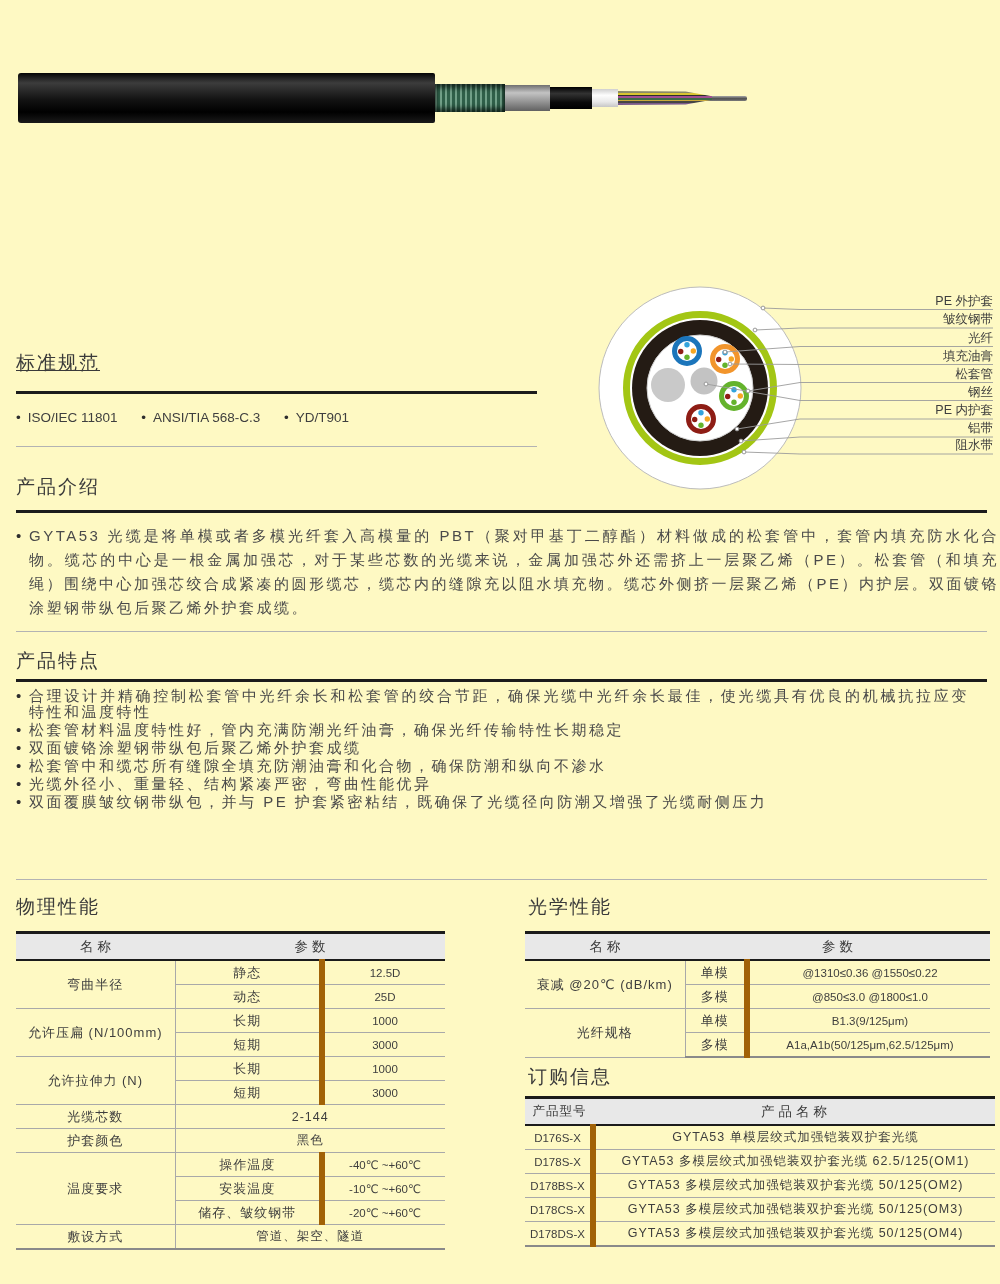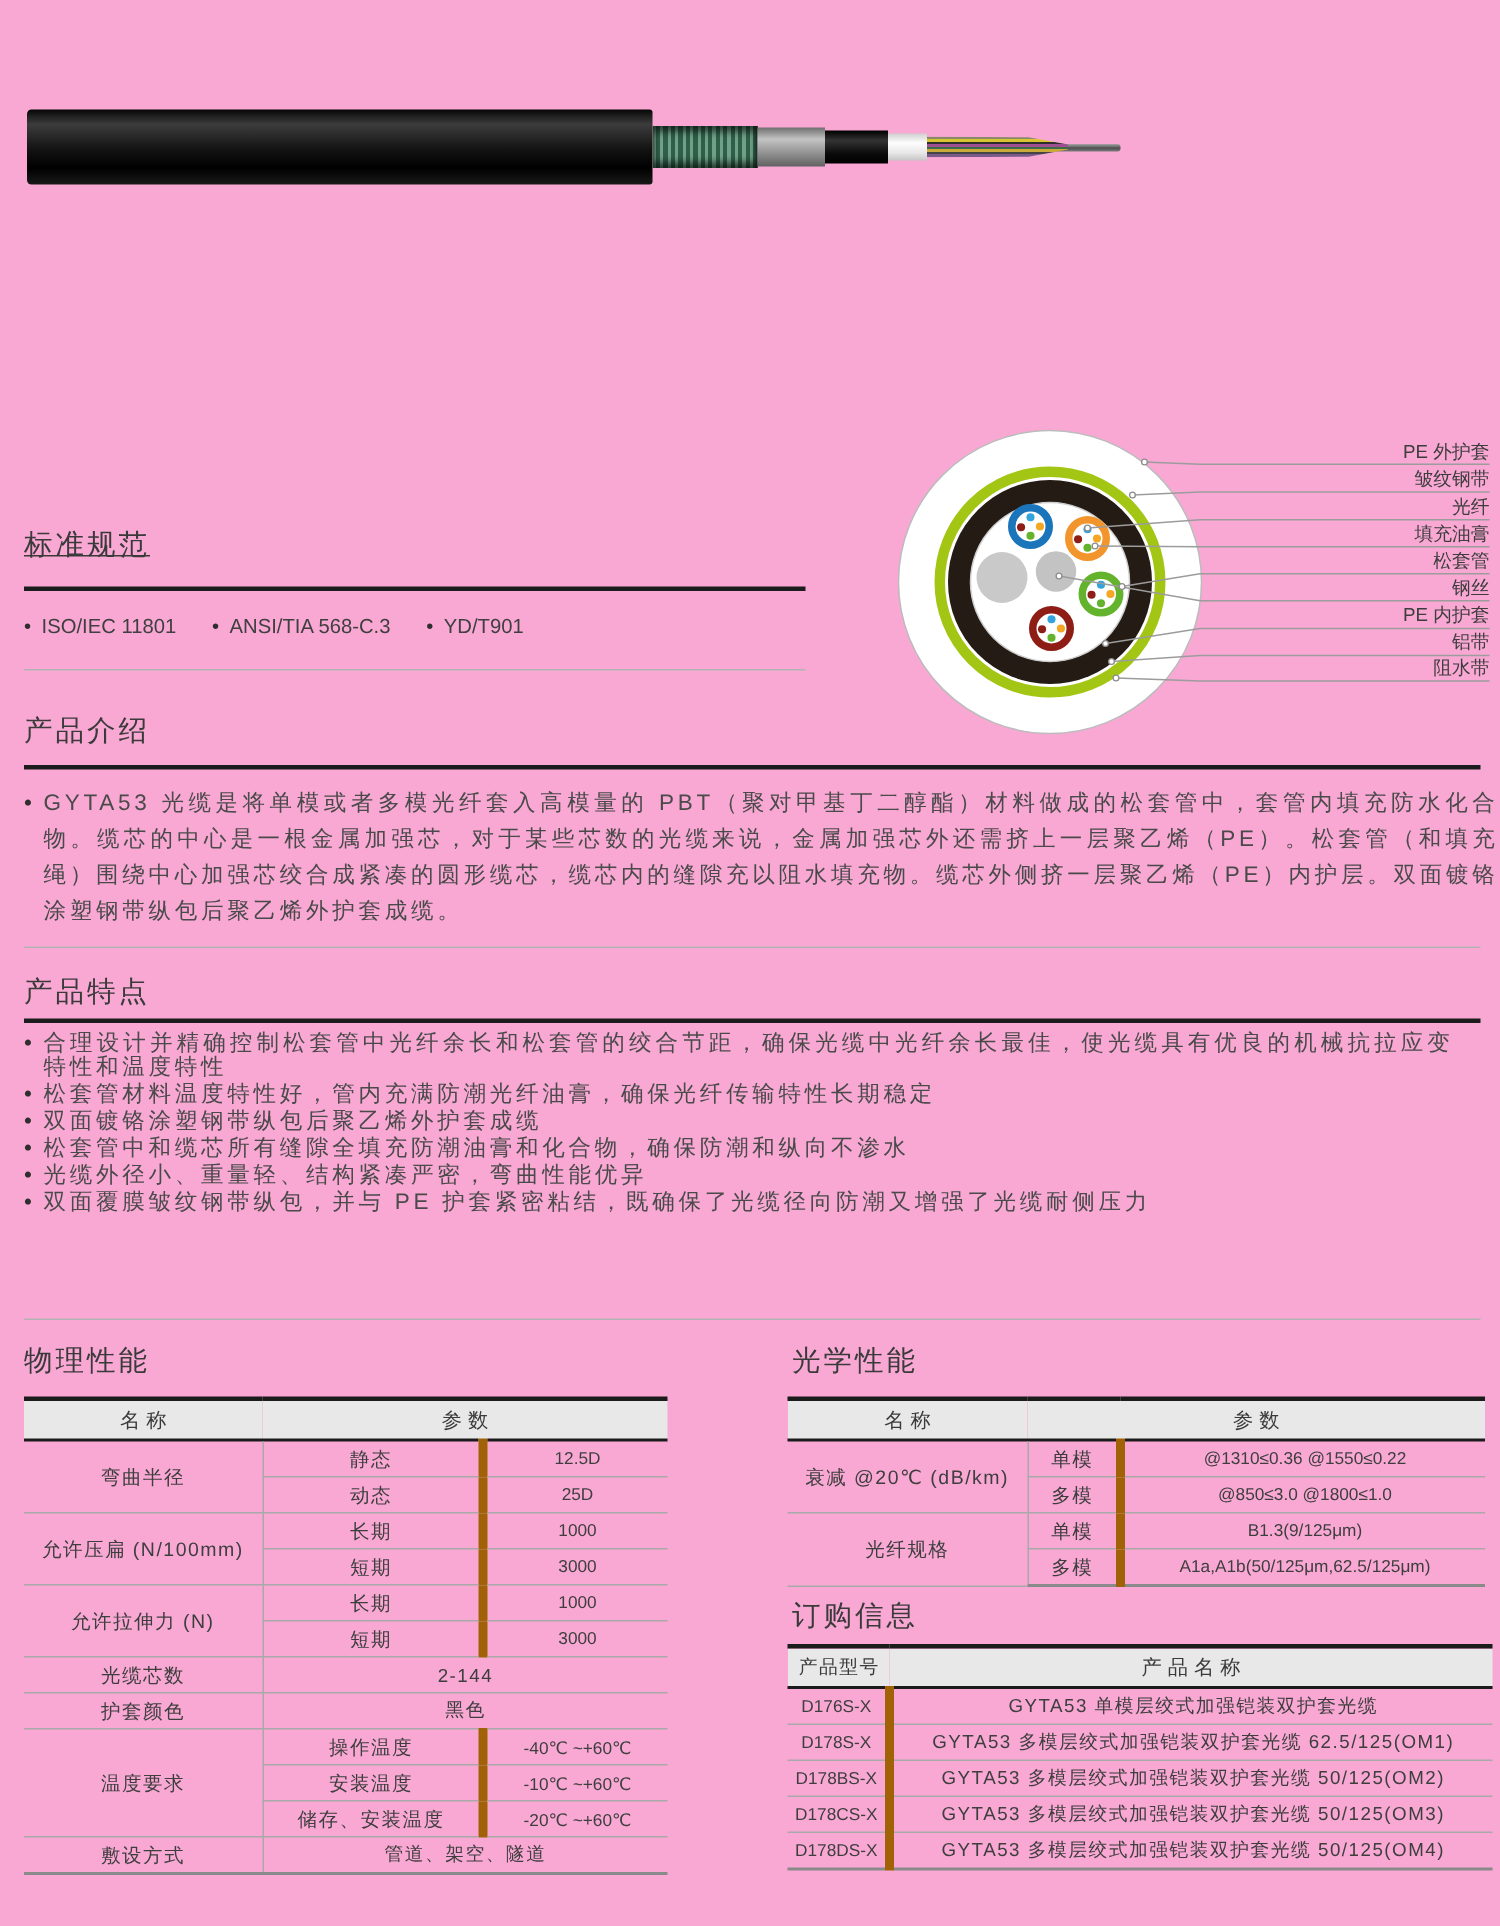--- a/index.html
+++ b/index.html
@@ -1,16 +1,16 @@
 <!DOCTYPE html>
 <html><head>
 <meta charset="utf-8">
 <style>
   html,body{margin:0;padding:0;background:#fff;}
-  #page{position:relative;width:1000px;height:1284px;background:#f9a8d4;overflow:hidden;
+  #page{position:relative;width:1000px;height:1284px;background:#fef9c3;overflow:hidden;
         font-family:"Liberation Sans","DejaVu Sans",sans-serif;color:#454545;}
   .abs{position:absolute;}
   .sec-title{position:absolute;font-size:19px;letter-spacing:2px;color:#3a3a3a;white-space:nowrap;}
   .rule-heavy{position:absolute;height:3px;background:#1c1c1c;}
   .rule-thin{position:absolute;height:1px;background:#b3b3b3;}
   .body-text{font-size:15px;line-height:24px;letter-spacing:2.5px;color:#4a4a4a;text-align:justify;}
   .std-items{position:absolute;font-size:13.5px;color:#3f3f3f;white-space:nowrap;}
   .std-item{display:inline-block;margin-right:20px;}
   .std-item::before{content:"•";margin-right:7px;color:#2e2e2e;}
   .feat-item{position:relative;padding-left:13px;max-width:940px;margin-bottom:2px;}
@@ -205,21 +205,21 @@
     <tr>
       <td rowspan="3" class="nm">温度要求</td>
       <td class="k">操作温度</td>
       <td class="v">-40℃ ~+60℃</td>
     </tr>
     <tr>
       <td class="k">安装温度</td>
       <td class="v">-10℃ ~+60℃</td>
     </tr>
     <tr>
-      <td class="k">储存、安装温度</td>
+      <td class="k">储存、皱纹钢带</td>
       <td class="v">-20℃ ~+60℃</td>
     </tr>
     <tr class="last">
       <td class="nm">敷设方式</td>
       <td colspan="2" class="v2">管道、架空、隧道</td>
     </tr>
   </tbody>
     </table>
 
   <div class="sec-title" style="left:528px;top:894px;">光学性能</div>

